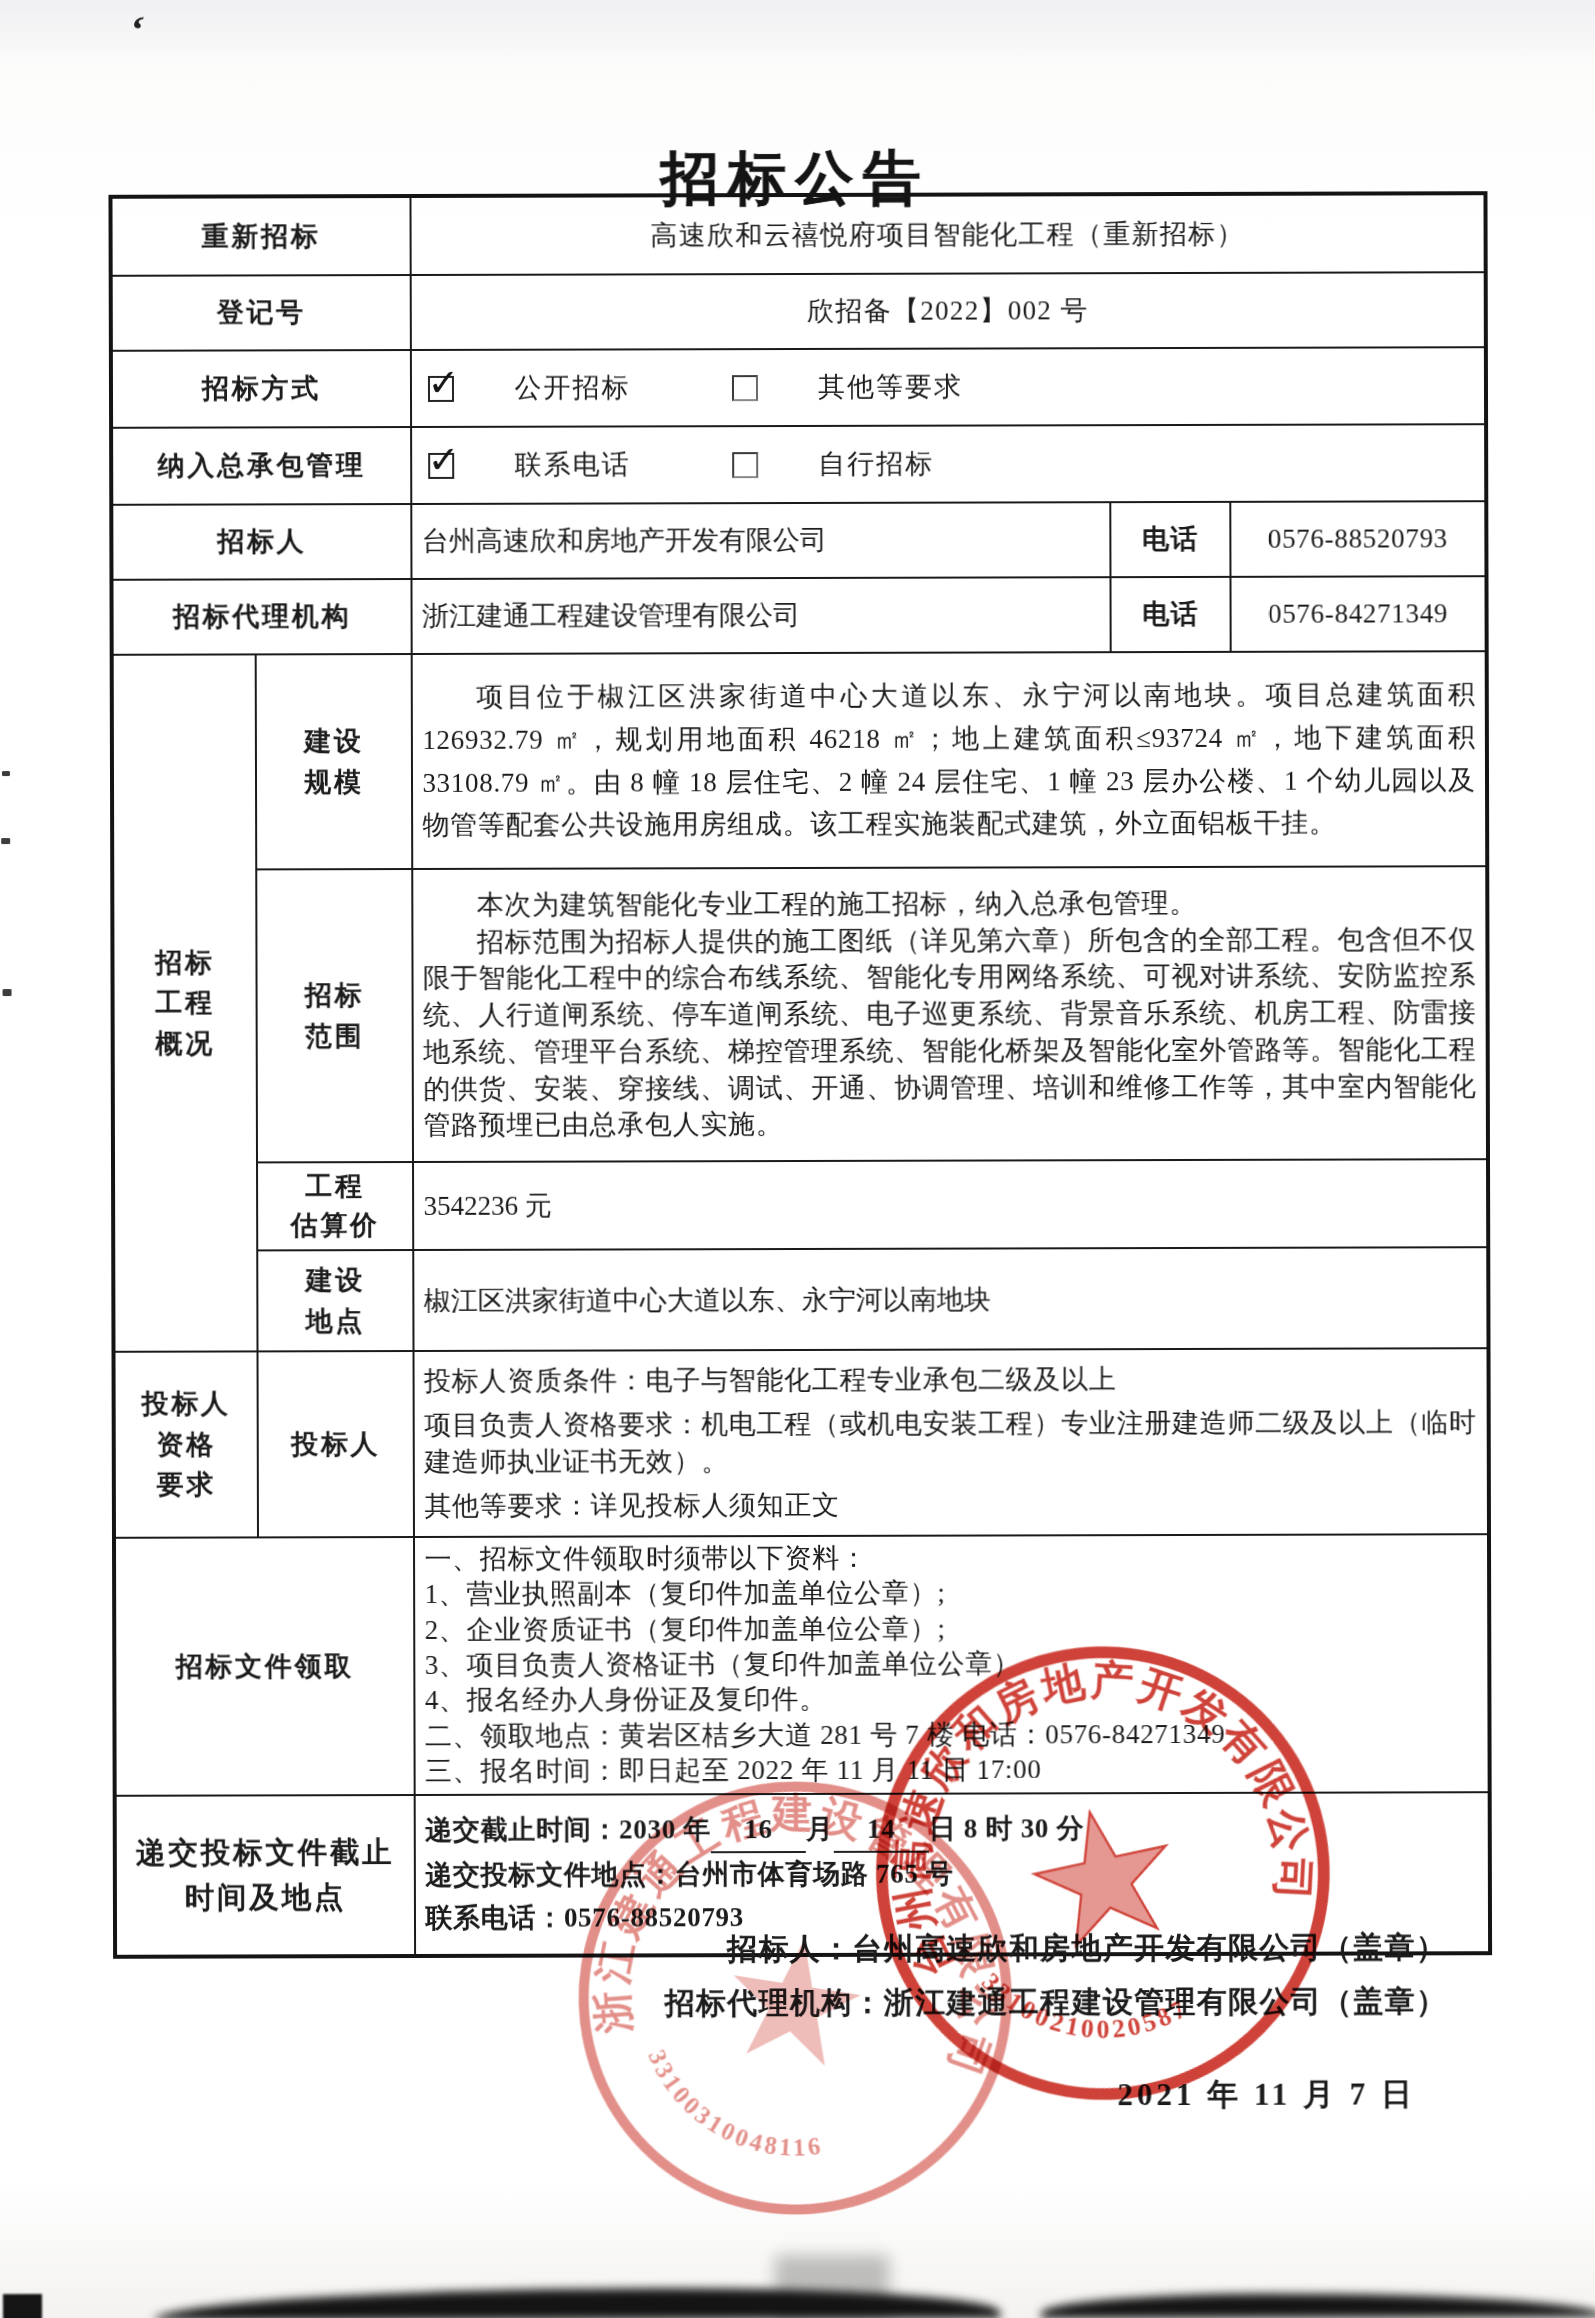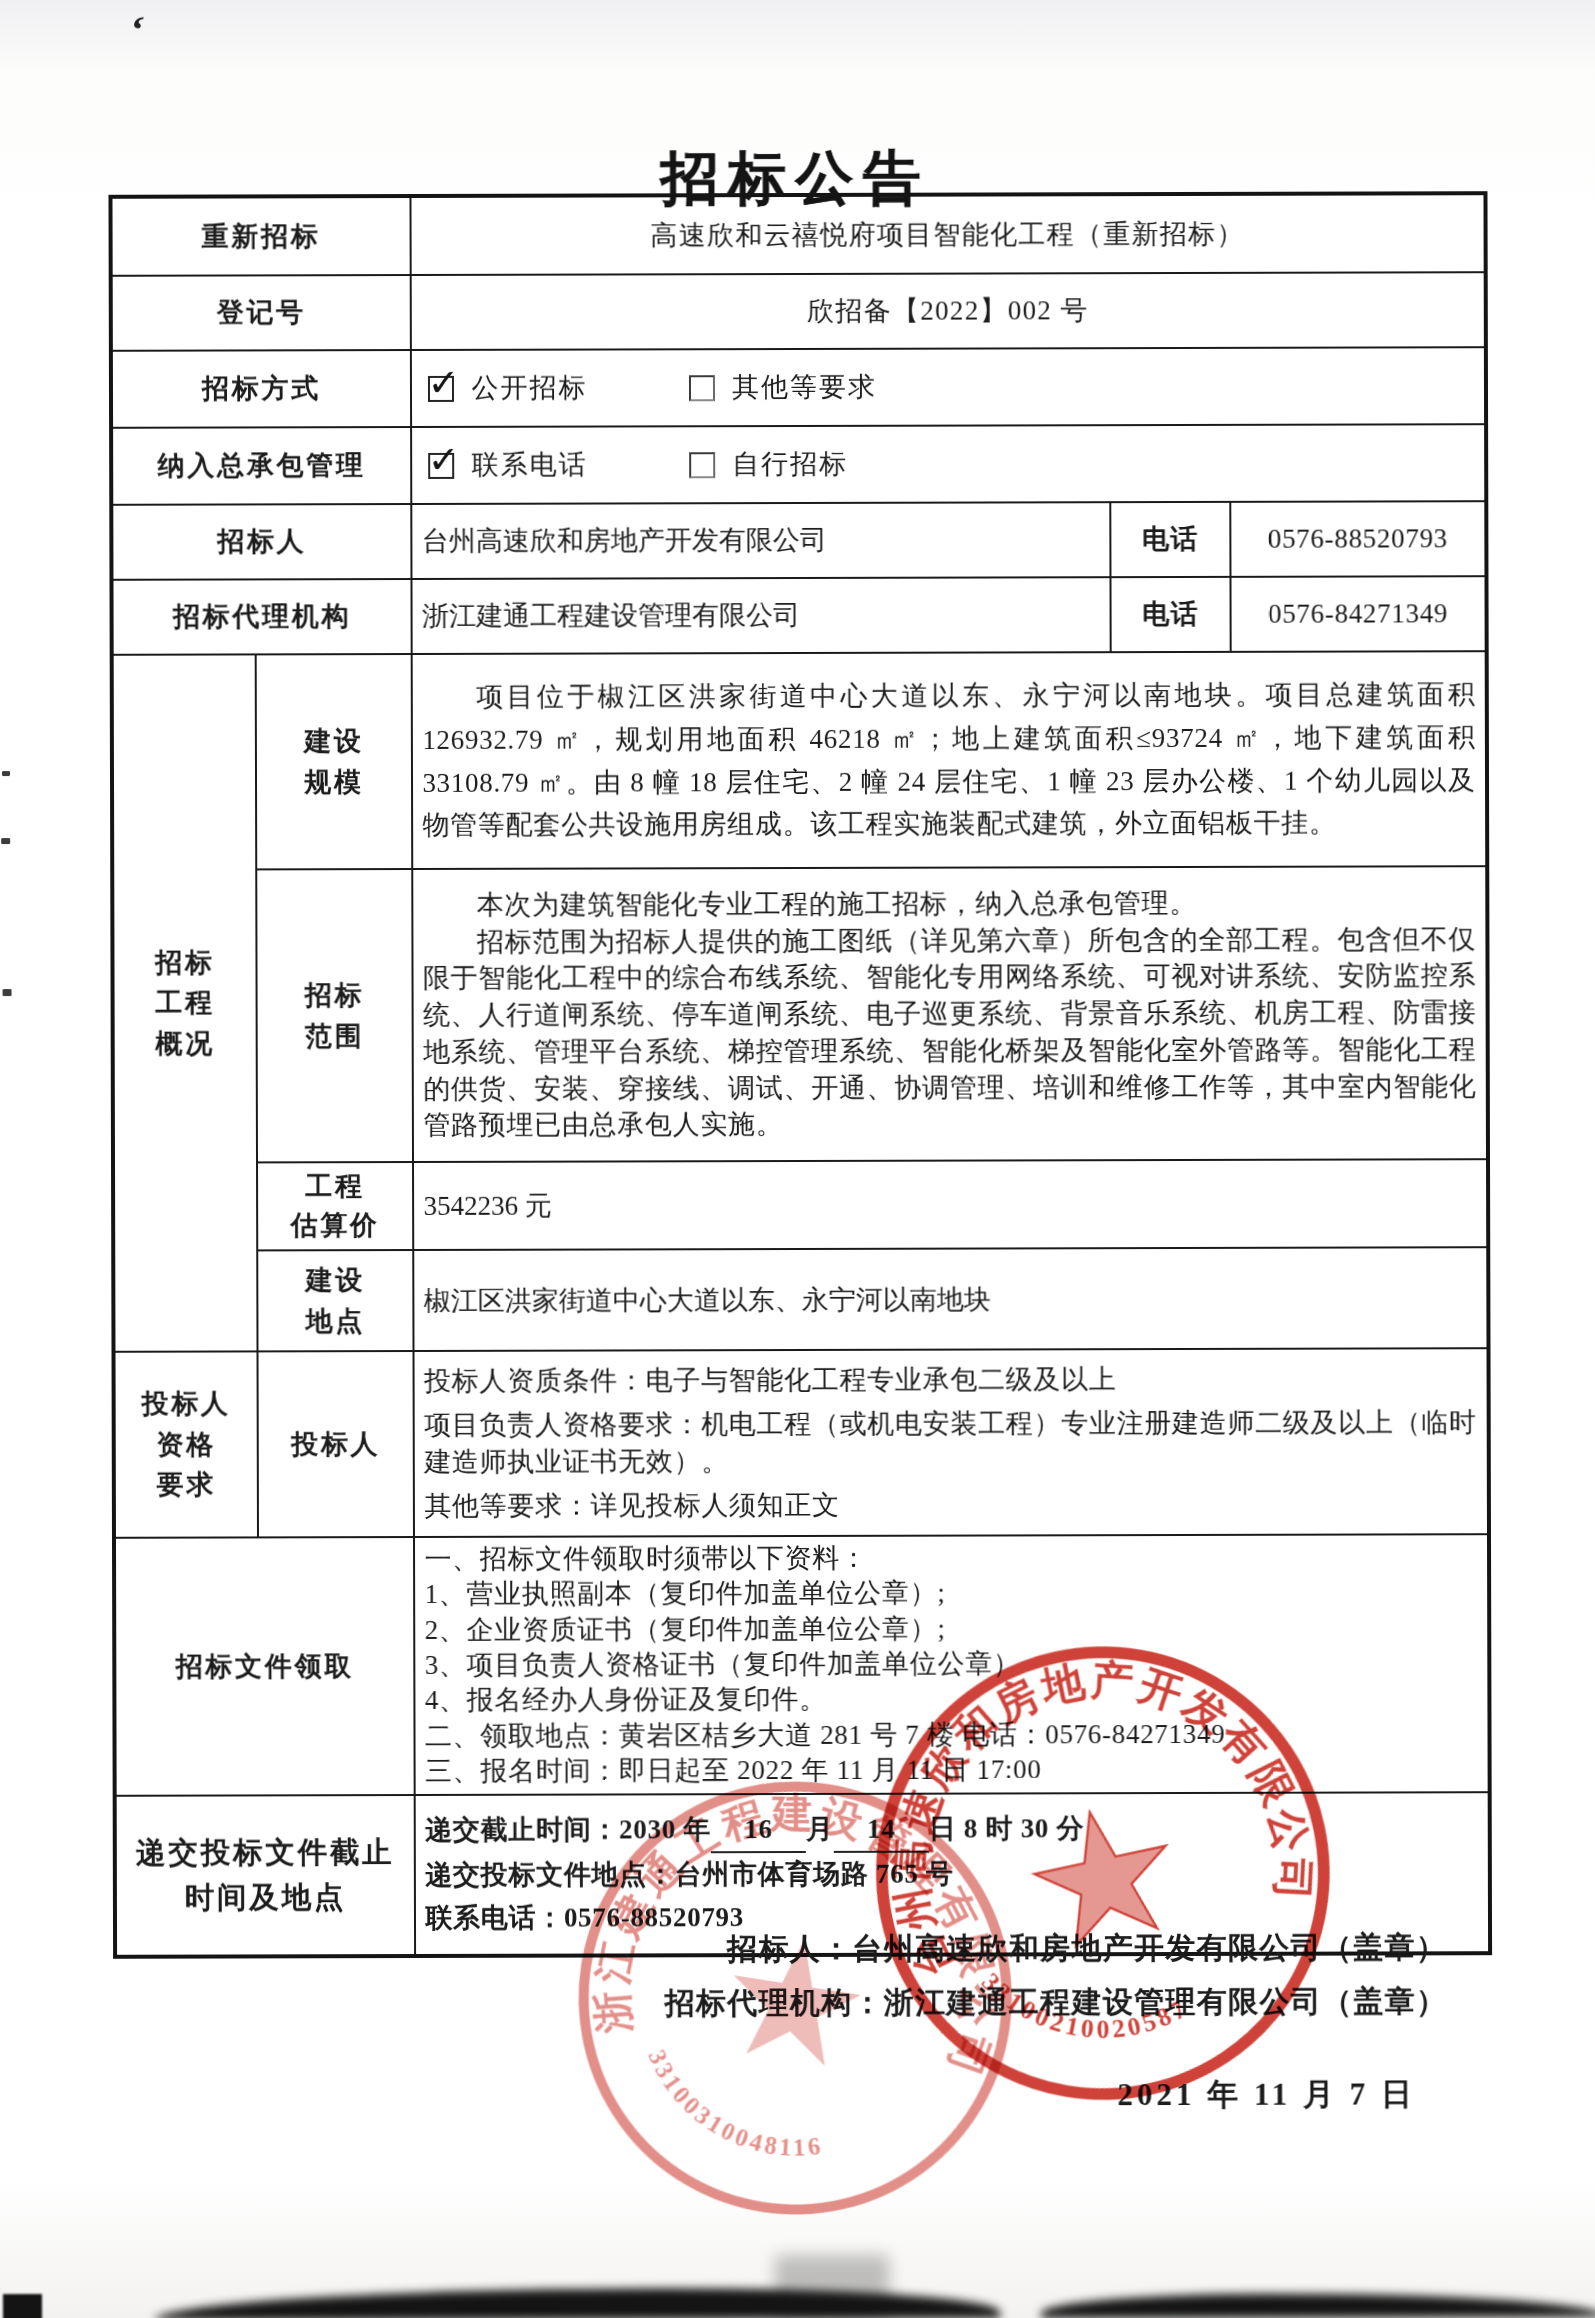--- a/index.html
+++ b/index.html
@@ -45,21 +45,21 @@
   .cbrow{display:flex;align-items:center;gap:0;padding-left:6.7px;}
   .cb{
     display:inline-block;width:22px;height:22px;border:2.7px solid #252525;
     position:relative;margin-right:17.5px;flex:none;
   }
   .cb .tick{
     position:absolute;left:-2.7px;top:-23px;font-size:38px;font-weight:700;
     color:#151515;font-family:"DejaVu Sans",sans-serif;
   }
   .cb.empty{border-color:#3a3a3a;border-bottom-color:#8a8a8a;border-right-color:#6b6b6b;}
-  .cb-label{letter-spacing:2px;margin-right:101px;}
+  .cb-label{letter-spacing:2px;margin-right:101px;margin-left:43px;}
   .bold-row{font-weight:700;}
   .blank-num{
     display:inline-block;min-width:47px;padding:0 24px;text-align:center;
     border-bottom:2.7px solid #222;font-weight:700;
   }
   .sig-block{
     position:absolute;left:470px;top:1922px;width:994px;
     text-align:right;font-size:30px;font-weight:700;letter-spacing:1.3px;line-height:1.8;
   }
   .sig-block .sig-line{padding-right:19px;}

